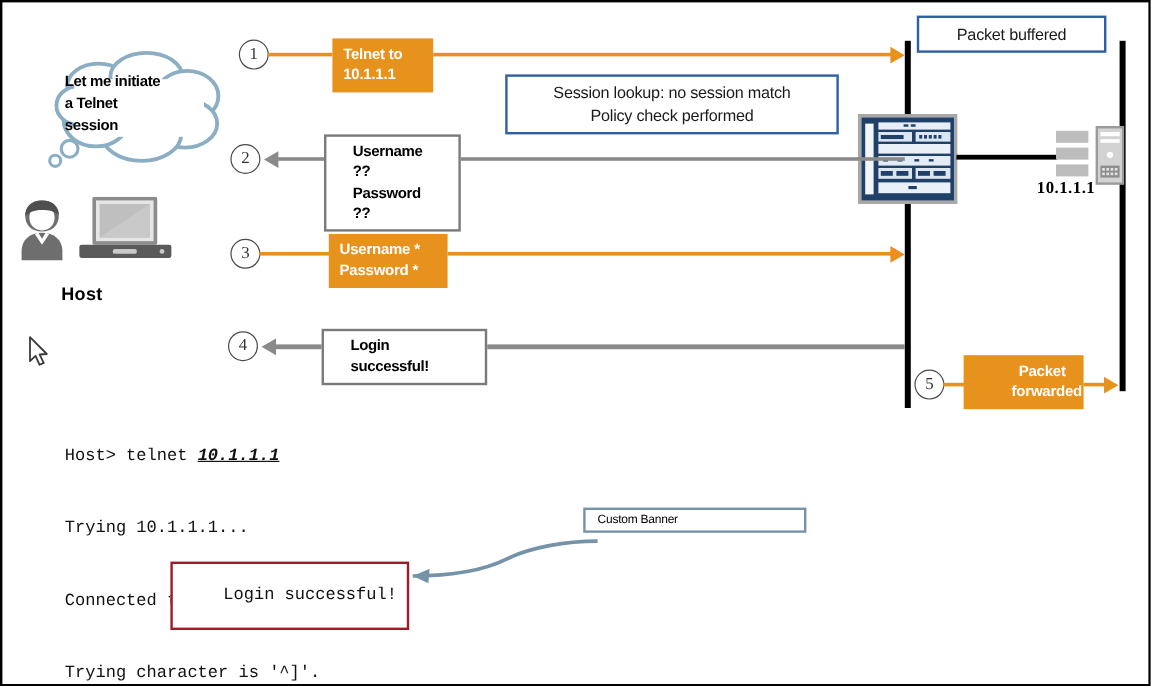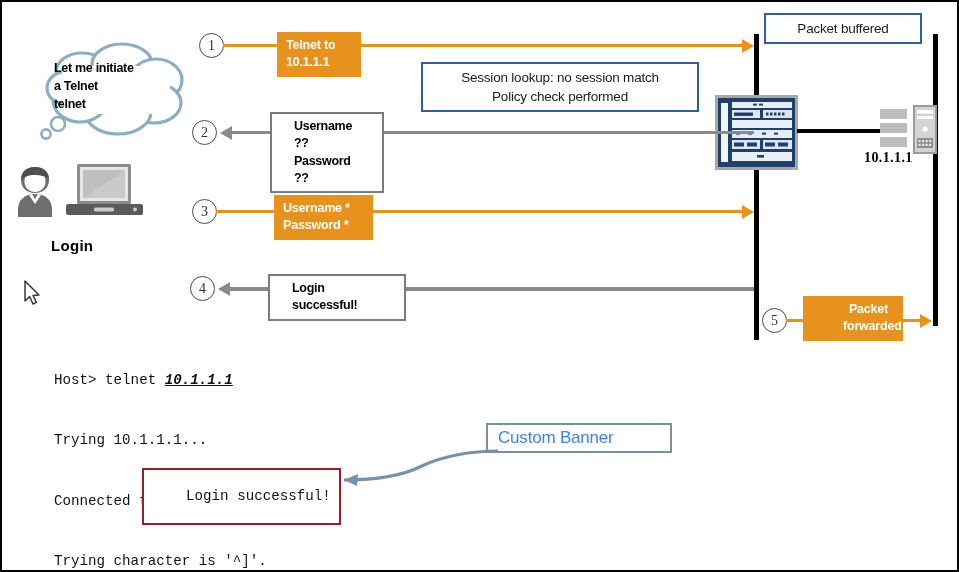--- a/index.html
+++ b/index.html
@@ -36,22 +36,22 @@
     background:#ffffff;border:2.6px solid #7a7a7a;color:#000000;
     font-weight:bold;font-size:12.5px;line-height:1.38;
     padding:4px 22px;letter-spacing:-0.3px;
   }
   .box-blue{
     background:#ffffff;border:2.6px solid #2E5FA3;color:#1a1a1a;
     font-size:13.5px;line-height:1.42;
     padding:4px 9px;text-align:center;letter-spacing:-0.2px;
   }
   .box-steelgray{
-    background:#ffffff;border:2.4px solid #7593A8;color:#3b82f6;
-    font-size:17px;padding:3px 10px;letter-spacing:-0.2px;
+    background:#ffffff;border:2.4px solid #7593A8;color:#000000;
+    font-size:10px;padding:3px 10px;letter-spacing:-0.2px;
   }
 
   
   .line-orange{background:#E8921E;height:3.4px;}
   .line-gray{background:#8a8a8a;height:3.4px;}
   .line-black{background:#000000;height:4px;}
 
   .arrow-orange-r{
     width:0;height:0;border-top:7px solid transparent;
     border-bottom:7px solid transparent;border-left:12px solid #E8921E;
@@ -114,42 +114,42 @@
     </g>
     <rect x="32" y="28" width="108" height="48" fill="#ffffff"></rect>
     <g fill="#ffffff" stroke="#8CAEC2" stroke-width="2.6">
       <circle cx="28" cy="86" r="7"></circle>
       <circle cx="16" cy="96" r="4.6"></circle>
     </g>
   </svg>
   <div class="bubble-text">
     <div>Let me initiate</div>
     <div>a Telnet</div>
-    <div>telnet</div>
+    <div>session</div>
   </div>
 
   <svg class="abs" style="left:13px;top:163px;width:40px;height:52px;" viewBox="0 0 40 52">
     <path d="M20 2 C11 2 6 8 6 15 C6 22 11 28 20 28 C29 28 34 22 34 15 C34 8 29 2 20 2 Z" fill="#6E6E6E"></path>
     <path d="M20 6 C13.5 6 9.5 10.5 9.5 16.5 C9.5 22.5 14 27 20 27 C26 27 30.5 22.5 30.5 16.5 C30.5 10.5 26.5 6 20 6 Z" fill="#ffffff"></path>
     <path d="M6 15 C6 7 11 2 20 2 C29 2 34 7 34 14 C30 11 26 10 20 10 C13 10 9 12 6 15 Z" fill="#4F4F4F"></path>
     <path d="M20 29 C10 29 3 35 3 44 L3 52 L37 52 L37 44 C37 35 30 29 20 29 Z" fill="#6E6E6E"></path>
     <path d="M14 30 L20 39 L26 30 L23 29 L20 34 L17 29 Z" fill="#ffffff"></path>
   </svg>
 
   <svg class="abs" style="left:64px;top:162px;width:77px;height:54px;" viewBox="0 0 77 54">
     <rect x="11" y="0" width="54" height="40" rx="1.5" fill="#8C8C8C"></rect>
     <rect x="14" y="3" width="48" height="34" fill="#E6E6E6"></rect>
     <rect x="17" y="6" width="42" height="28" fill="#BFBFBF"></rect>
     <polygon points="17,34 59,6 59,34" fill="#C9C9C9"></polygon>
     <rect x="0" y="40" width="77" height="11" rx="2" fill="#5A5A5A"></rect>
     <rect x="28" y="43.5" width="20" height="4" rx="1.6" fill="#C9C9C9"></rect>
     <circle cx="69" cy="45.5" r="2" fill="#C9C9C9"></circle>
   </svg>
 
-  <div class="host-label">Login</div>
+  <div class="host-label">Host</div>
 
   <svg class="abs" style="left:22px;top:278px;width:18px;height:25px;" viewBox="0 0 18 25">
     <polygon points="1,1 1,21 5.6,16.6 9,24 12.4,22.4 9,15.4 15,15" fill="#ffffff" stroke="#3a3a3a" stroke-width="1.5" stroke-linejoin="round"></polygon>
   </svg>
 
   <svg class="abs" style="left:713px;top:93px;width:83px;height:75px;" viewBox="0 0 83 75">
     <rect x="0" y="0" width="83" height="75" fill="#A8A8A8"></rect>
     <rect x="3" y="3" width="77" height="69" fill="#1F4068"></rect>
     <rect x="6" y="8" width="7" height="59" fill="#F2F5FA"></rect>
     <rect x="17" y="7" width="60" height="6" fill="#E8EEF7"></rect>

